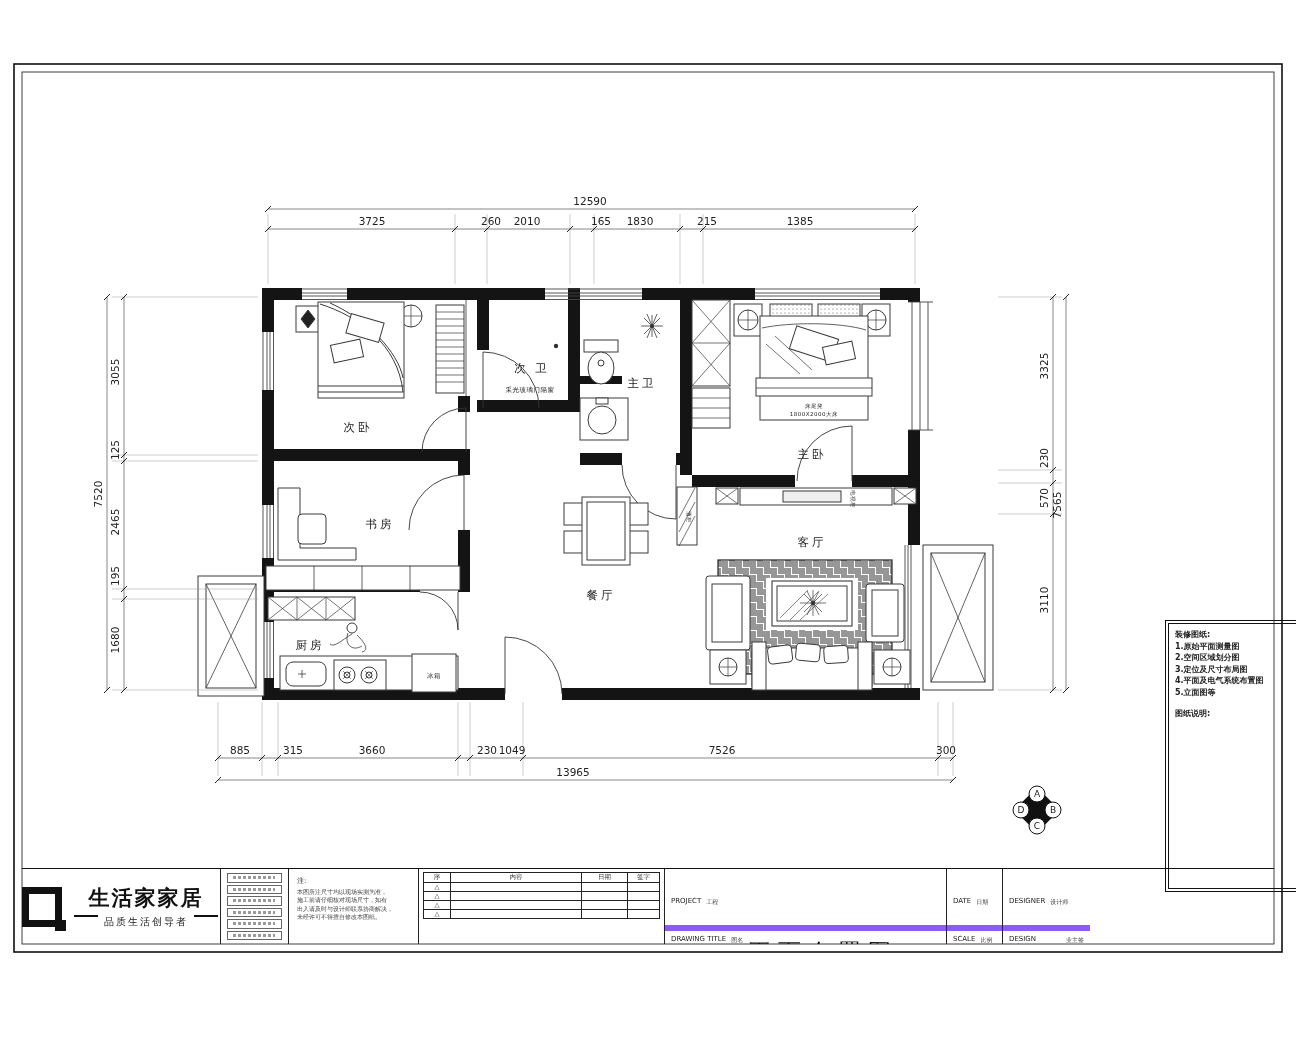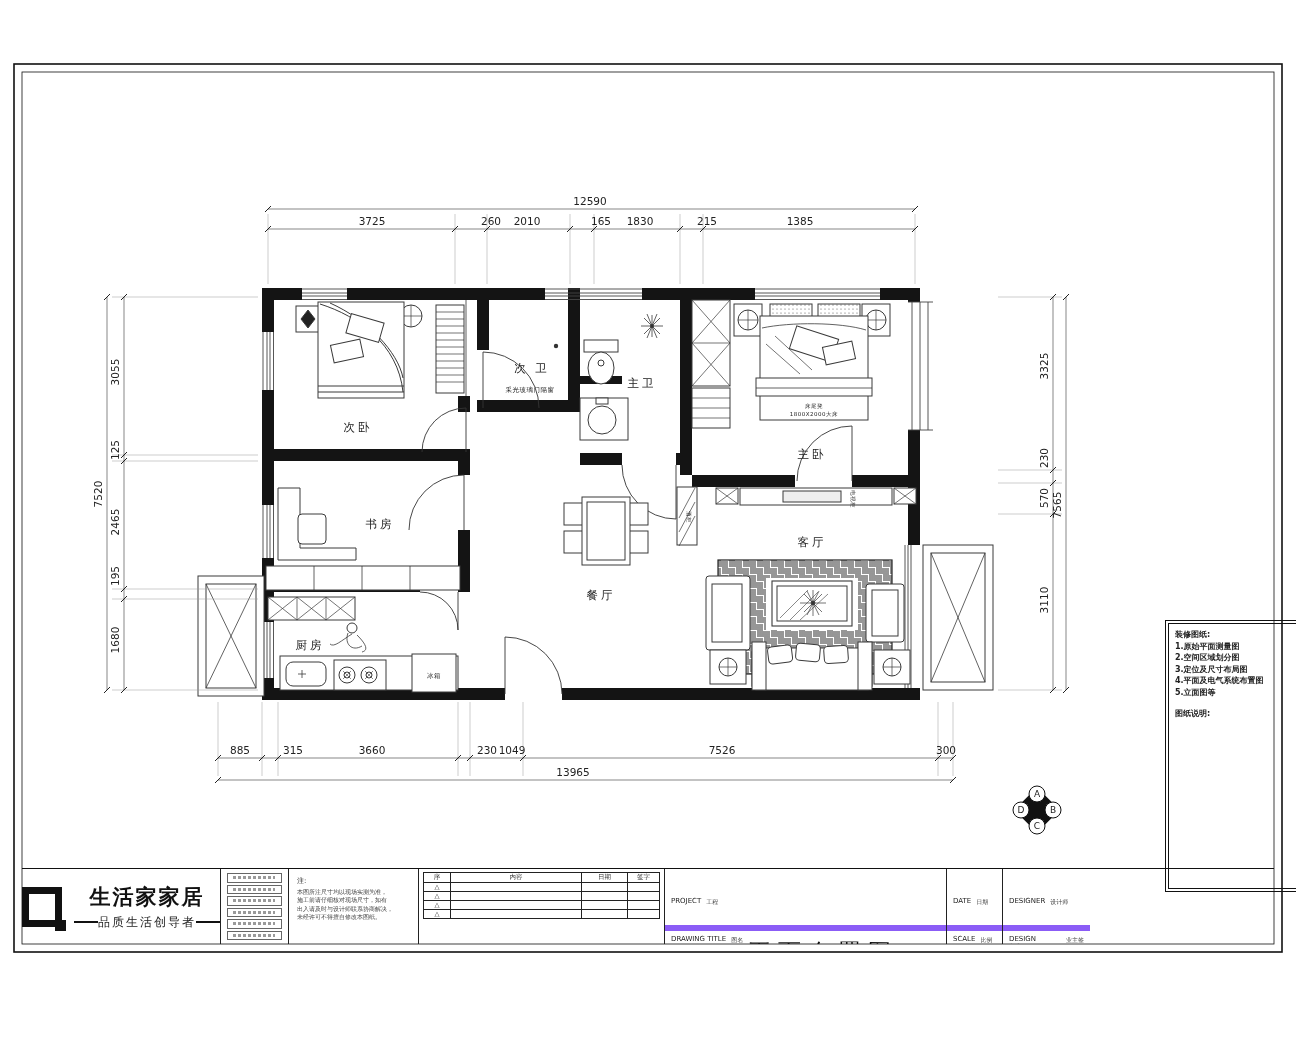--- a/index.html
+++ b/index.html
@@ -17,21 +17,21 @@
   .strip{position:absolute;left:22px;top:868px;width:1252px;height:76px;box-sizing:border-box;
          border-top:1.2px solid #111;display:grid;
          grid-template-columns:198px 68px 130px 246px 282px 56px 88px 88px 1fr;}
   .cell{border-left:1px solid #222;box-sizing:border-box;position:relative;overflow:hidden;}
   .cell:first-child{border-left:none;}
   .logo-cell{display:flex;align-items:center;gap:12px;}
   .mark{width:26px;height:26px;border:7px solid #111;position:relative;flex:0 0 auto;}
   .mark::after{content:"";position:absolute;right:-11px;bottom:-11px;width:11px;height:11px;background:#111;}
   .logo-text{display:flex;flex-direction:column;align-items:center;}
   .logo-name{font-size:21px;font-weight:bold;letter-spacing:2px;color:#111;}
-  .logo-tag{display:flex;align-items:center;font-size:12px;color:#222;margin-top:3px;letter-spacing:2px;}
+  .logo-tag{display:flex;gap:6px;font-size:10px;color:#222;margin-top:3px;letter-spacing:2px;}
   .dash{width:24px;height:2px;background:#111;}
   .info-cell{display:flex;flex-direction:column;justify-content:center;gap:2px;padding:4px 6px;}
   .info-box{height:8px;border:0.8px solid #666;
             background:repeating-linear-gradient(90deg,#9a9a9a 0 3px,transparent 3px 5px) center/80% 3px no-repeat;}
   .note-cell{padding:8px 8px;font-size:6px;line-height:8.5px;color:#444;}
   .note-label{font-size:7px;color:#222;margin-bottom:2px;}
   .rev-cell{display:grid;grid-template-columns:26px 1fr 46px 32px;grid-template-rows:repeat(5,1fr);
             margin:3px 4px;border:0.8px solid #222;}
   .rev-cell div{border-left:0.8px solid #222;border-top:0.8px solid #222;font-size:6.5px;
                 display:flex;align-items:center;justify-content:center;color:#333;}

